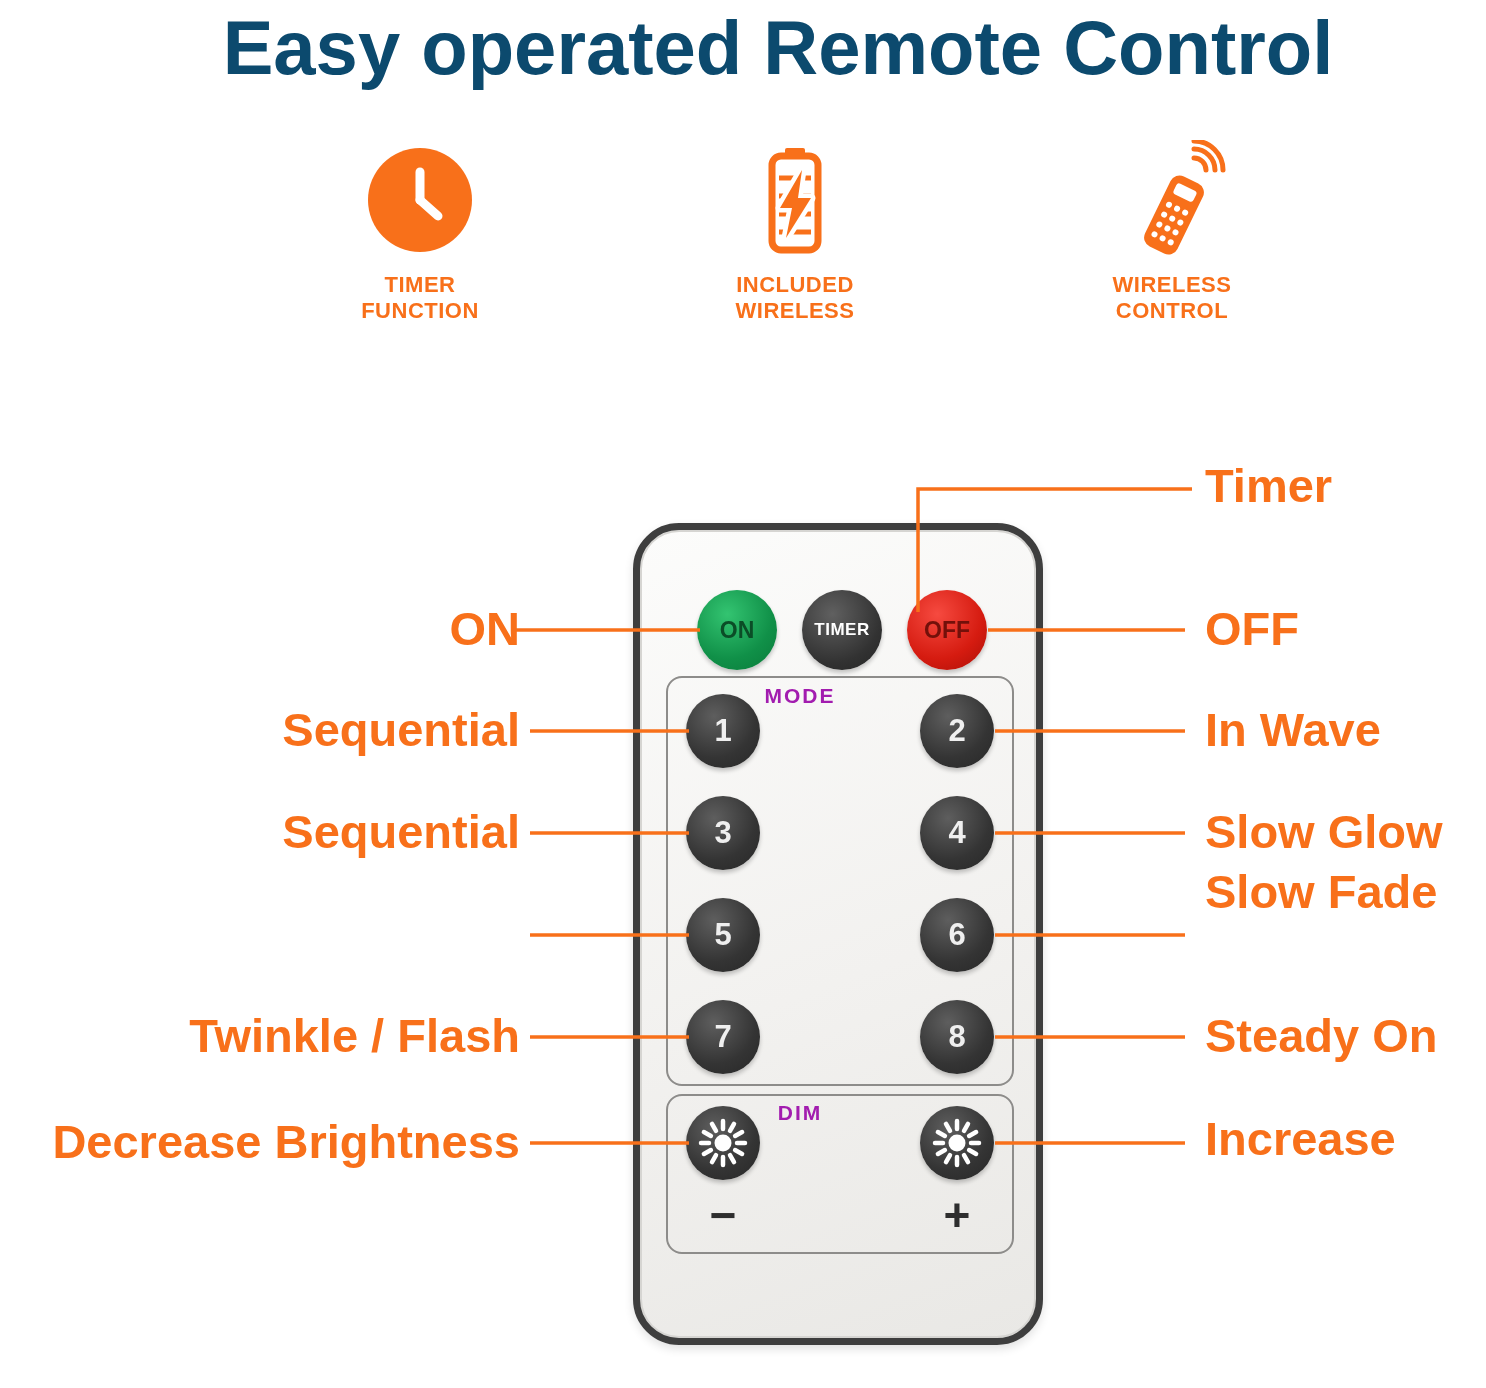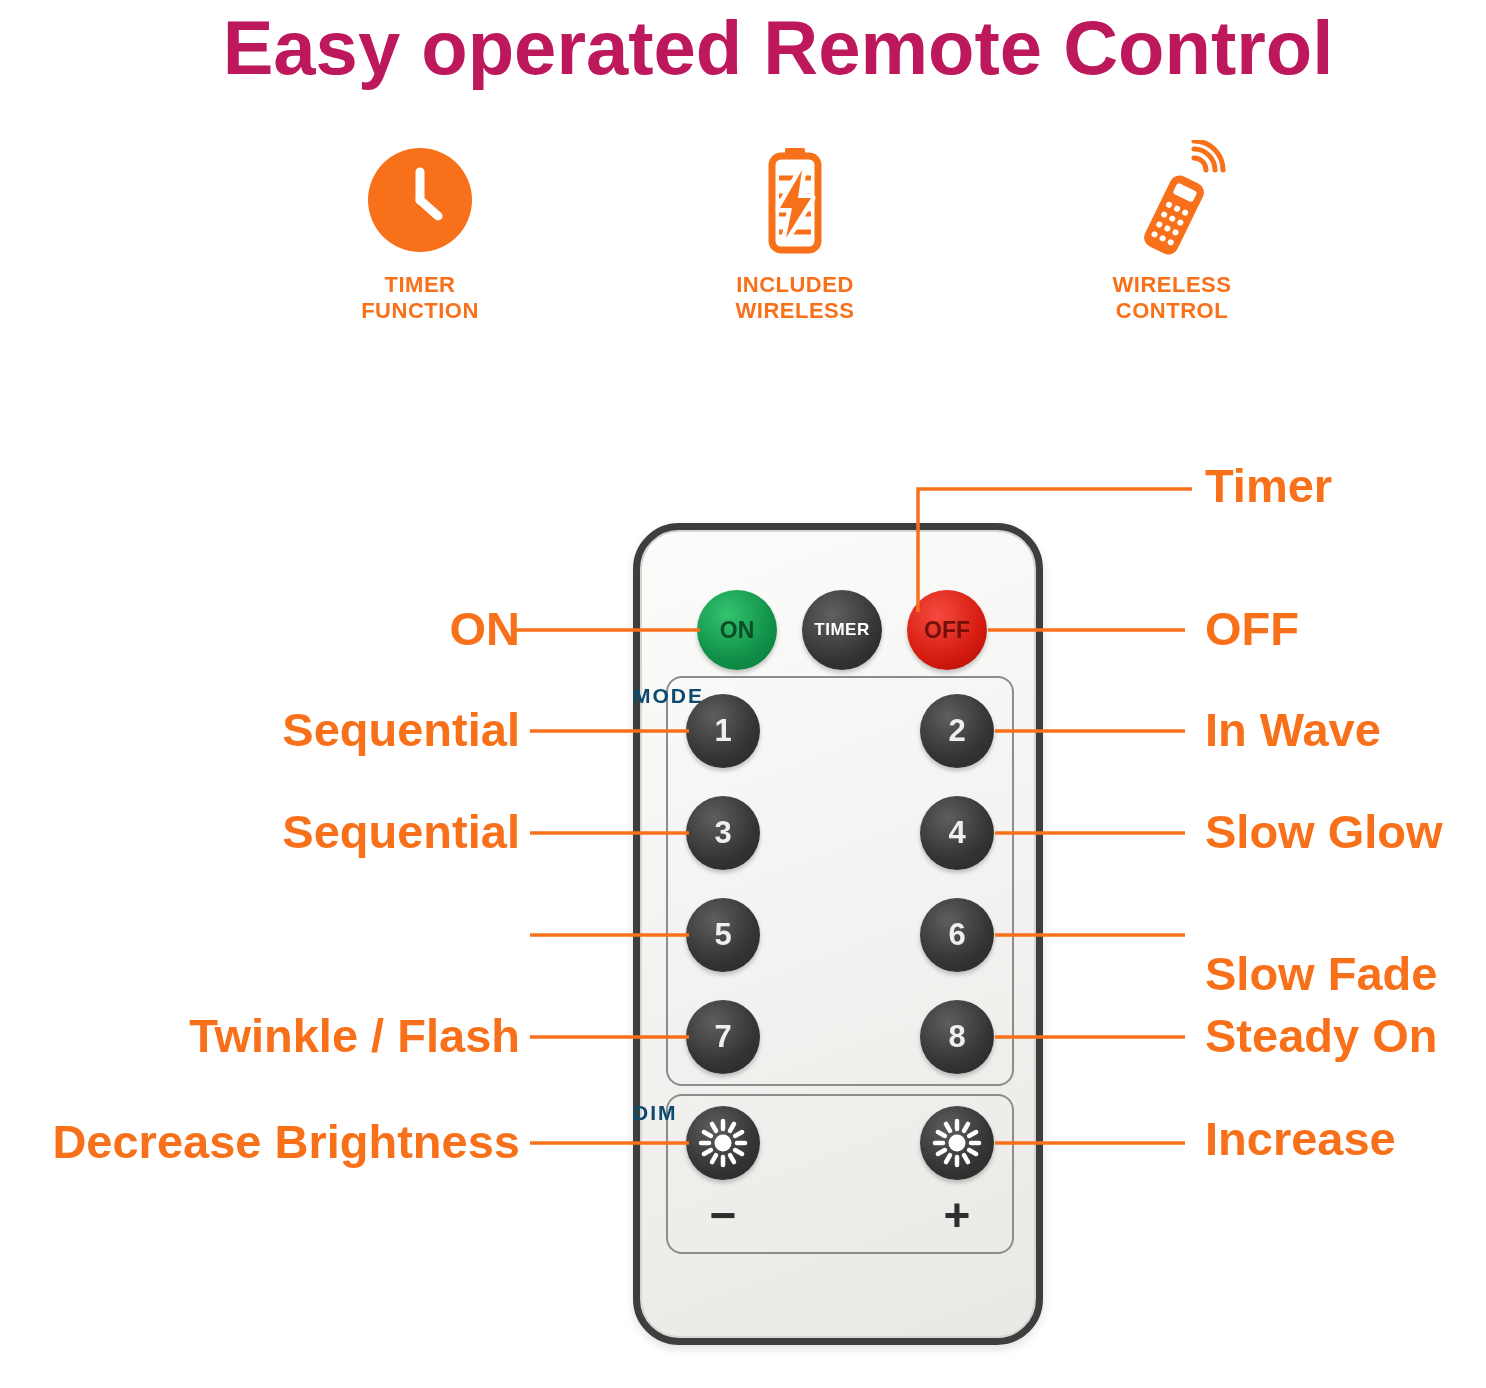--- a/index.html
+++ b/index.html
@@ -1,41 +1,41 @@
 <!DOCTYPE html>
 <html><head>
 <meta charset="utf-8">
 <style>
   html,body{margin:0;padding:0;background:#fff;}
   .canvas{position:relative;width:1486px;height:1388px;background:#fff;overflow:hidden;
           font-family:"Liberation Sans",sans-serif;}
   .title{position:absolute;top:4px;left:0;width:100%;margin:0;box-sizing:border-box;padding-left:70px;
-         text-align:center;font-size:76px;font-weight:bold;color:#be185d;}
+         text-align:center;font-size:76px;font-weight:bold;color:#0c4a6e;}
   .feature{position:absolute;top:138px;width:280px;text-align:center;}
   .f-iconbox{height:124px;display:flex;align-items:center;justify-content:center;}
   .f-label{margin-top:10px;font-size:22px;font-weight:bold;color:#f8701a;line-height:1.18;letter-spacing:.5px;}
   .remote-body{position:absolute;left:633px;top:523px;width:410px;height:822px;box-sizing:border-box;
                border:7px solid #3e3e3e;border-radius:46px;
                background:linear-gradient(160deg,#fcfcfb 0%,#f2f1ef 55%,#e9e8e5 100%);
                box-shadow:inset 0 0 0 2px #d6d5d2, 0 4px 10px rgba(0,0,0,.12);}
   .btn{position:absolute;display:flex;align-items:center;justify-content:center;border-radius:50%;}
   .power{width:80px;height:80px;font-weight:bold;box-shadow:0 3px 4px rgba(0,0,0,.22);}
   .btn-on{background:radial-gradient(circle at 38% 30%,#33c471,#109048 60%,#0a7a3a);color:#0b4d27;font-size:23px;}
   .btn-timer{background:radial-gradient(circle at 38% 30%,#606060,#323232 65%,#242424);color:#fff;font-size:17px;letter-spacing:.5px;}
   .btn-off{background:radial-gradient(circle at 38% 30%,#f64a40,#d51b10 60%,#aa0f07);color:#73100a;font-size:23px;}
   .mode-btn{width:74px;height:74px;font-size:31px;font-weight:bold;color:#efefef;
             background:radial-gradient(circle at 38% 30%,#5e5e5e,#343434 60%,#272727);
             box-shadow:0 3px 4px rgba(0,0,0,.22);}
   .sun-btn{width:74px;height:74px;background:radial-gradient(circle at 38% 30%,#5e5e5e,#343434 60%,#272727);
            box-shadow:0 3px 4px rgba(0,0,0,.22);}
   .group-box{position:absolute;left:666px;width:348px;border:2px solid #8d8c8a;border-radius:16px;box-sizing:border-box;}
   .mode-box{top:676px;height:410px;}
   .dim-box{top:1094px;height:160px;}
-  .group-label{position:absolute;left:633px;width:334px;
-               font-size:21px;font-weight:bold;color:#0c4a6e;letter-spacing:2px;}
+  .group-label{position:absolute;left:633px;width:334px;text-align:center;
+               font-size:21px;font-weight:bold;color:#a21caf;letter-spacing:2px;}
   .dim-sign{position:absolute;width:74px;text-align:center;font-size:46px;font-weight:bold;color:#2e2e2e;line-height:1;}
   .lines{position:absolute;left:0;top:0;pointer-events:none;}
   .callout{position:absolute;transform:translateY(-53%);font-size:47px;font-weight:bold;
            color:#f8701a;white-space:nowrap;}
   .callout.left{right:966px;}
   .callout.right{left:1205px;}
 </style>
 </head>
 <body>
 
@@ -195,19 +195,19 @@
     </g>
   </svg>
 
   <div class="callout right" style="top:487px">Timer</div>
   <div class="callout left" style="top:630px">ON</div>
   <div class="callout right" style="top:630px">OFF</div>
   <div class="callout left" style="top:731px">Sequential</div>
   <div class="callout right" style="top:731px">In Wave</div>
   <div class="callout left" style="top:833px">Sequential</div>
   <div class="callout right" style="top:833px">Slow Glow</div>
-  <div class="callout right" style="top:975px">Slow Fade</div>
+  <div class="callout right" style="top:893px">Slow Fade</div>
   <div class="callout left" style="top:1037px">Twinkle / Flash</div>
   <div class="callout right" style="top:1037px">Steady On</div>
   <div class="callout left" style="top:1143px">Decrease Brightness</div>
   <div class="callout right" style="top:1140px">Increase</div>
 
 </div>
 
 </body></html>

